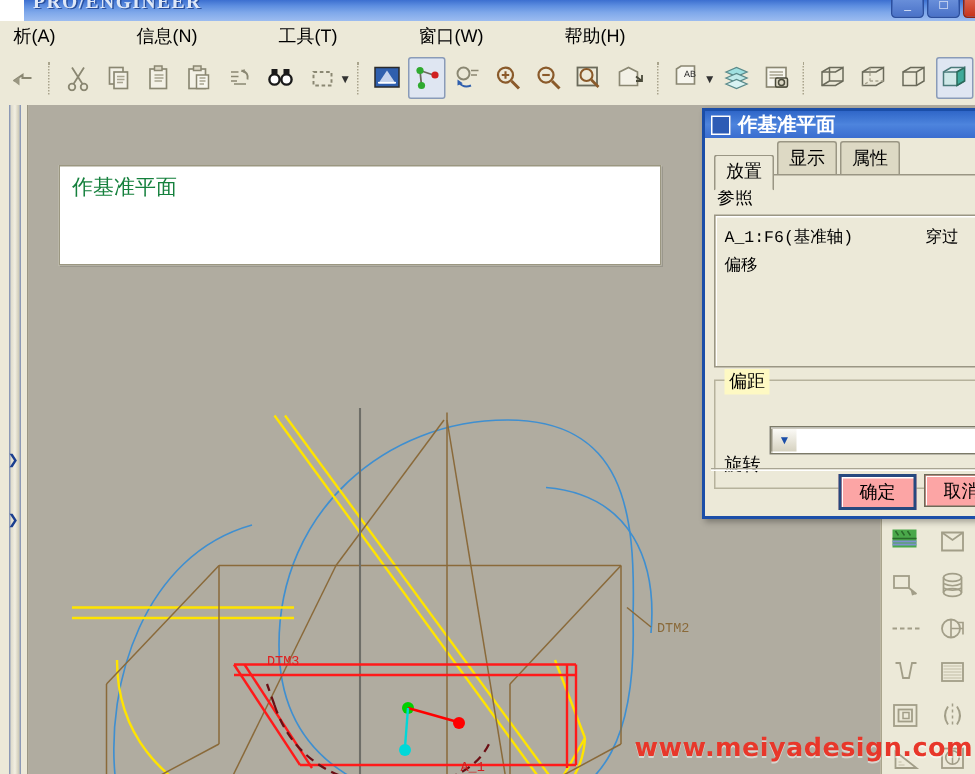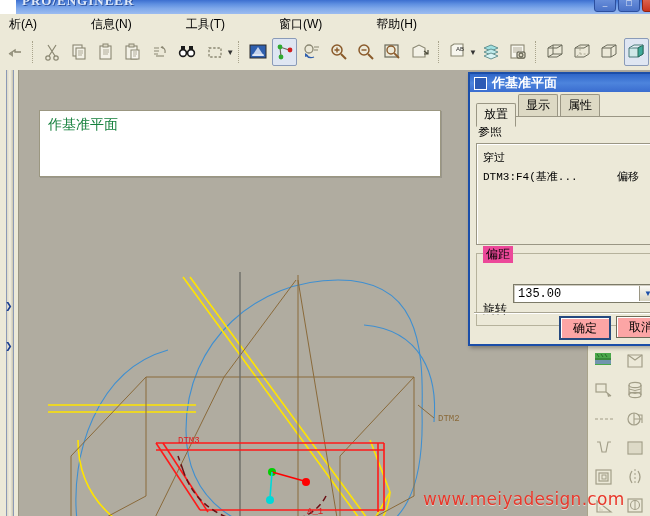--- a/index.html
+++ b/index.html
@@ -71,39 +71,39 @@
   .tab.active{background:#ece9d8;position:relative;top:11px;padding-bottom:3px;
     border-bottom:1px solid #ece9d8;font-weight:normal;}
   .grplabel{font-size:12px;color:#000;margin:2px 0 3px 2px;}
   .reflist{background:#ece9d8;border:1px solid #9a9684;height:92px;padding:4px 2px;
     box-shadow:inset 1px 1px 0 #fff;}
   .refrow{display:flex;font-size:11px;color:#000;padding:2px 4px;
     font-family:"Liberation Mono","DejaVu Sans Mono",monospace;}
   .refrow .nm{flex:1;overflow:hidden;white-space:nowrap;}
   .refrow .md{width:40px;font-family:"Liberation Sans",sans-serif;}
   .offgrp{margin-top:8px;border:1px solid #b6b29c;padding:4px 6px 7px;}
-  .offgrp .cap{position:relative;top:-12px;background:#ec4899;display:inline-block;
+  .offgrp .cap{position:relative;top:-12px;background:#fef9c3;display:inline-block;
     padding:0 3px;font-size:12px;}
   .offrow{display:flex;align-items:center;margin-top:-6px;}
   .offrow .lbl{font-size:12px;margin-right:6px;margin-top:32px;}
   .combo{flex:1;height:17px;border:1px solid #7c7a68;background:#fff;display:flex;align-items:center;
     box-shadow:inset 1px 1px 0 #cfccc0;}
   .combo .val{flex:1;padding-left:4px;font-size:12px;
     font-family:"Liberation Mono","DejaVu Sans Mono",monospace;}
   .combo .arrow{width:16px;height:15px;background:linear-gradient(180deg,#fbfaf6,#d6d2c0);
     border-left:1px solid #9a9684;display:flex;align-items:center;justify-content:center;
     color:#1b4ea8;font-size:8px;}
   .dlgsep{position:absolute;left:4px;right:4px;bottom:30px;border-top:1px solid #a8a492;
     border-bottom:1px solid #fff;}
   .dlgbtns{position:absolute;right:4px;bottom:4px;display:flex;gap:5px;}
   .dbtn{min-width:48px;height:20px;border:1px solid #6d6a58;background:#fca5a5;font-size:12px;
     display:flex;align-items:center;justify-content:center;box-shadow:inset 1px 1px 0 #fff;}
   .dbtn.def{border:2px solid #26497f;}
 
-  #watermark{position:absolute;left:423px;top:489px;font-size:17px;font-weight:normal;color:#e8372a;
+  #watermark{position:absolute;left:423px;top:489px;font-size:17px;font-weight:bold;color:#e8372a;
     letter-spacing:.3px;font-family:"DejaVu Sans",sans-serif;
     text-shadow:0 1px 0 rgba(255,255,255,.5);}
 </style>
 </head>
 <body>
 
 <div id="titlebar">
   <div class="tt">PRO/ENGINEER</div>
   <div class="winbtns">
     <div class="winbtn">
@@ -468,33 +468,32 @@
   </div>
   <div id="dlgbody">
     <div class="tabs">
       <div class="tab active">放置</div>
       <div class="tab">显示</div>
       <div class="tab">属性</div>
     </div>
     <div class="grplabel">参照</div>
     <div class="reflist">
       <div class="refrow">
+        <span class="nm">A_1:F6(基准轴)</span>
         <span class="md">穿过</span>
       </div>
       <div class="refrow">
-        <span class="nm">DTM3:F4(基准...</span>
         <span class="md">偏移</span>
       </div>
     </div>
     <div class="offgrp">
       <span class="cap">偏距</span>
       <div class="offrow">
         <span class="lbl">旋转</span>
         <div class="combo">
-          <span class="val">135.00</span>
           <span class="arrow">▼</span>
         </div>
       </div>
     </div>
     <div class="dlgsep"></div>
     <div class="dlgbtns">
       <div class="dbtn def">确定</div>
       <div class="dbtn">取消</div>
     </div>
   </div>

